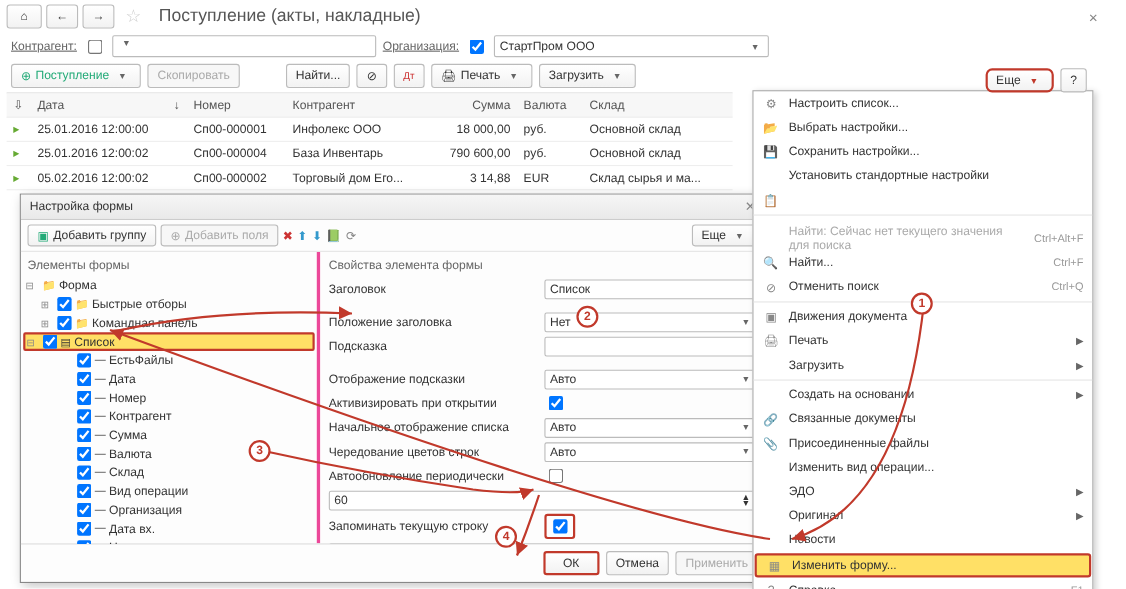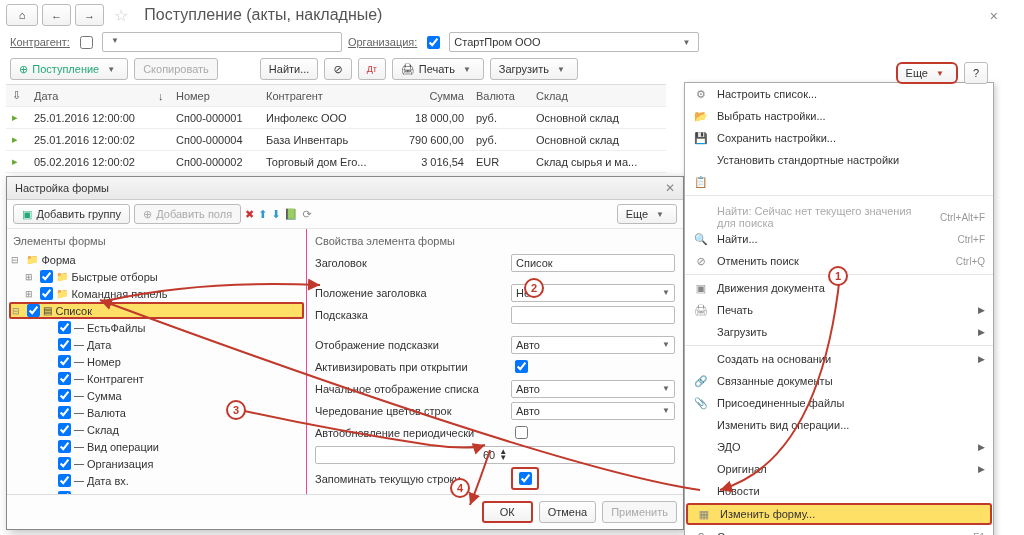--- a/index.html
+++ b/index.html
@@ -29,26 +29,26 @@
   .menu-item { display: flex; align-items: center; padding: 4px 8px; gap: 8px; cursor: pointer; height: 22px; }
   .menu-item .mi-icon { width: 16px; text-align: center; color: #888; font-size: 11px; }
   .menu-item .mi-label { flex: 1; }
   .menu-item .mi-arrow { color: #666; font-size: 9px; }
   .menu-item .mi-shortcut { color: #999; font-size: 10px; }
   .menu-item.disabled { color: #aaa; margin-top: 10px; }
   .menu-item.highlight { background: #ffe066; border: 2px solid #c1392b; border-radius: 3px; margin: 1px; }
   .menu-sep { height: 1px; background: #e5e5e5; margin: 2px 0; }
 
   
-  .dialog { position: absolute; left: 6px; top: 176px; width: 678px; height: 354px; background: #fdfdfd; border: 1px solid #888; box-shadow: 3px 3px 10px rgba(0,0,0,.25); z-index: 20; display: flex; flex-direction: column; }
+  .dialog { position: absolute; left: 18px; top: 176px; width: 678px; height: 354px; background: #fdfdfd; border: 1px solid #888; box-shadow: 3px 3px 10px rgba(0,0,0,.25); z-index: 20; display: flex; flex-direction: column; }
   .dlg-title { background: linear-gradient(#f6f6f6,#e9e9e9); padding: 4px 8px; border-bottom: 1px solid #ccc; display: flex; align-items: center; }
   .dlg-title .dlg-x { margin-left: auto; color: #888; cursor: pointer; font-size: 12px; }
   .dlg-toolbar { display: flex; align-items: center; padding: 4px 6px; gap: 4px; border-bottom: 1px solid #e5e5e5; }
   .dlg-body { display: flex; flex: 1; overflow: hidden; }
-  .tree-pane { width: 300px; border-right: 1px solid #ec4899; overflow-y: auto; padding: 4px 2px; }
+  .tree-pane { width: 272px; border-right: 3px solid #ec4899; overflow-y: auto; padding: 4px 2px; }
   .tree-header { font-size: 11px; color: #666; padding: 2px 4px 4px; }
   .tree-item { display: flex; align-items: center; gap: 3px; padding: 1px 2px; height: 17px; white-space: nowrap; }
   .tree-item input { margin: 0; }
   .tree-item.selected { background: #ffe066; border: 2px solid #c1392b; border-radius: 2px; padding: 0 1px; }
   .indent0{padding-left:2px}.indent1{padding-left:16px}.indent2{padding-left:34px}
   .tree-icon { width: 12px; font-size: 9px; color: #888; }
   .props-pane { flex: 1; padding: 4px 8px; overflow-y: auto; }
   .props-header { font-size: 11px; color: #666; padding: 2px 0 6px; }
   .prop-row { display: flex; align-items: center; margin-bottom: 3px; gap: 6px; min-height: 19px; }
   .prop-label { width: 190px; color: #333; }
@@ -151,21 +151,21 @@
     <div class="gc c-sum">790 600,00</div>
         <div class="gc c-cur">руб.</div>
         <div class="gc c-wh">Основной склад</div>
       </div>
       <div class="grid-row">
         <div class="gc c-flag"><span style="color:#6a3">▸</span></div>
     <div class="gc c-date">05.02.2016 12:00:02</div>
         <div style="width:12px"></div>
     <div class="gc c-num">Сп00-000002</div>
         <div class="gc c-contr">Торговый дом Его...</div>
-    <div class="gc c-sum">3 016,54</div>
+    <div class="gc c-sum">3 14,88</div>
         <div class="gc c-cur">EUR</div>
         <div class="gc c-wh">Склад сырья и ма...</div>
       </div>
     </div>
 </div>
 
 <div class="menu">
   <div id="menu-items">
       <div class="menu-item">
         <span class="mi-icon">⚙</span>
@@ -445,21 +445,21 @@
             <div class="prop-input">
               <span>Авто</span>
               <span class="sel-caret">▼</span>
             </div>
           </div>
           <div class="prop-row">
             <div class="prop-label">Автообновление периодически</div>
             <span><input type="checkbox" style=""></span>
           </div>
           <div class="prop-row">
-            <div class="prop-input" style="justify-content:center">
+            <div class="prop-input" style="justify-content:space-between">
               <span>60</span>
               <span style="margin-left:4px;font-size:8px;line-height:6px">▲<br>▼</span>
             </div>
           </div>
           <div class="prop-row">
             <div class="prop-label">Запоминать текущую строку</div>
             <span class="prop-check-marked"><input type="checkbox" checked="" style=""></span>
           </div>
           <div class="prop-row">
             <div class="prop-input"></div>

